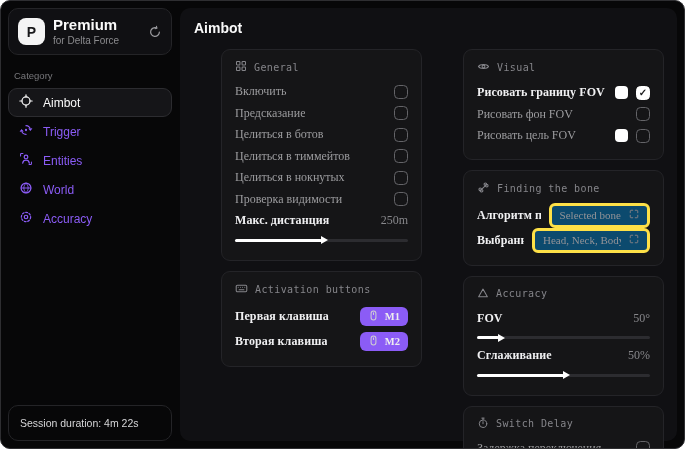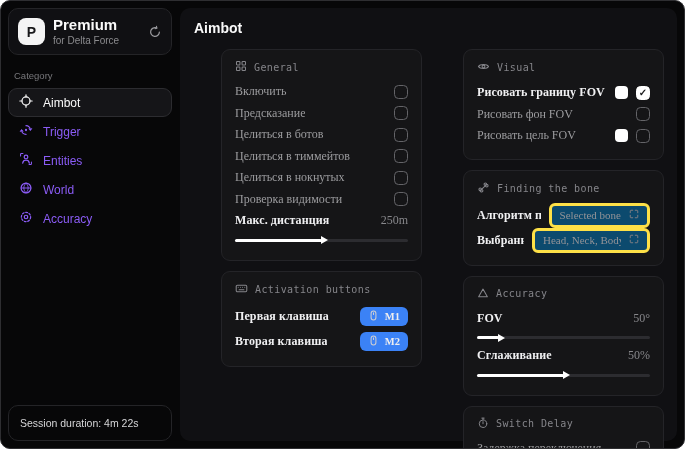--- a/index.html
+++ b/index.html
@@ -53,21 +53,21 @@
   .cb { width:14px; height:14px; border:1.5px solid #646468; border-radius:4.5px; flex:none; cursor:pointer;
         display:flex; align-items:center; justify-content:center; }
   .cb.checked { background:#ffffff; border-color:#ffffff; color:#1a1a1c; font-size:10px; font-weight:bold; }
   .swatch { width:13px; height:13px; border-radius:4px; background:#ffffff; flex:none; cursor:pointer; }
 
   .slider { position:relative; height:3px; background:#2c2c30; border-radius:2px; margin:7px 0 6px; cursor:pointer; }
   .slider .fill { position:absolute; left:0; top:0; height:100%; background:#ffffff; border-radius:2px; }
   .slider .thumb { position:absolute; right:-6px; top:50%; transform:translateY(-50%); width:0; height:0;
                    border-left:7px solid #ffffff; border-top:4.5px solid transparent; border-bottom:4.5px solid transparent; }
 
-  .keybadge { display:flex; align-items:center; gap:6px; background:#3b82f6; border-radius:6px;
+  .keybadge { display:flex; align-items:center; gap:6px; background:#8b5cf6; border-radius:6px;
               padding:3px 8px; font-size:10.5px; font-weight:bold; color:#ededef; flex:none; cursor:pointer; }
   .keybadge svg { color:#cfcfd2; }
 
   .select { display:flex; align-items:center; gap:8px; background:#0c4a6e; border:3px solid #fde047;
             border-radius:6px; padding:3.5px 8px; font-size:11px; color:#939397; flex:none;
             max-width:118px; cursor:pointer; }
   .select .sel-val { white-space:nowrap; overflow:hidden; }
   .select svg { flex:none; color:#7e7e83; }
 
   .tall { min-height:25px; }

